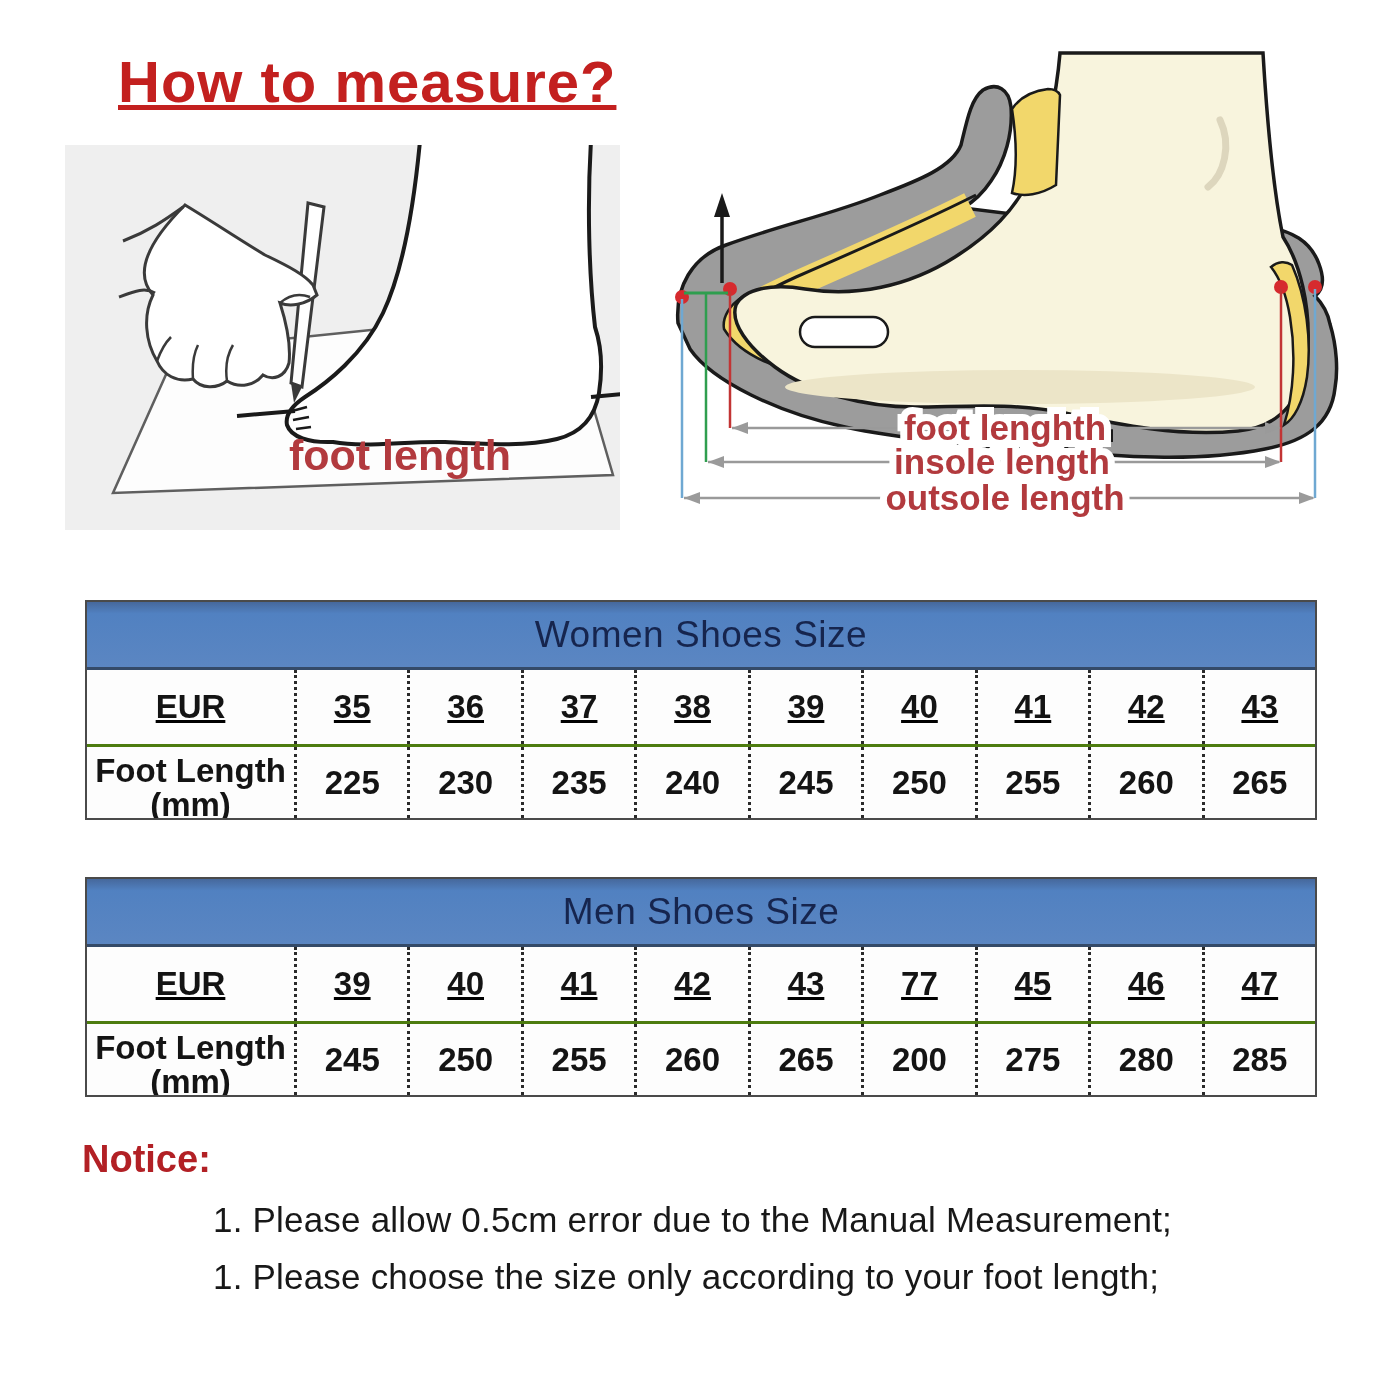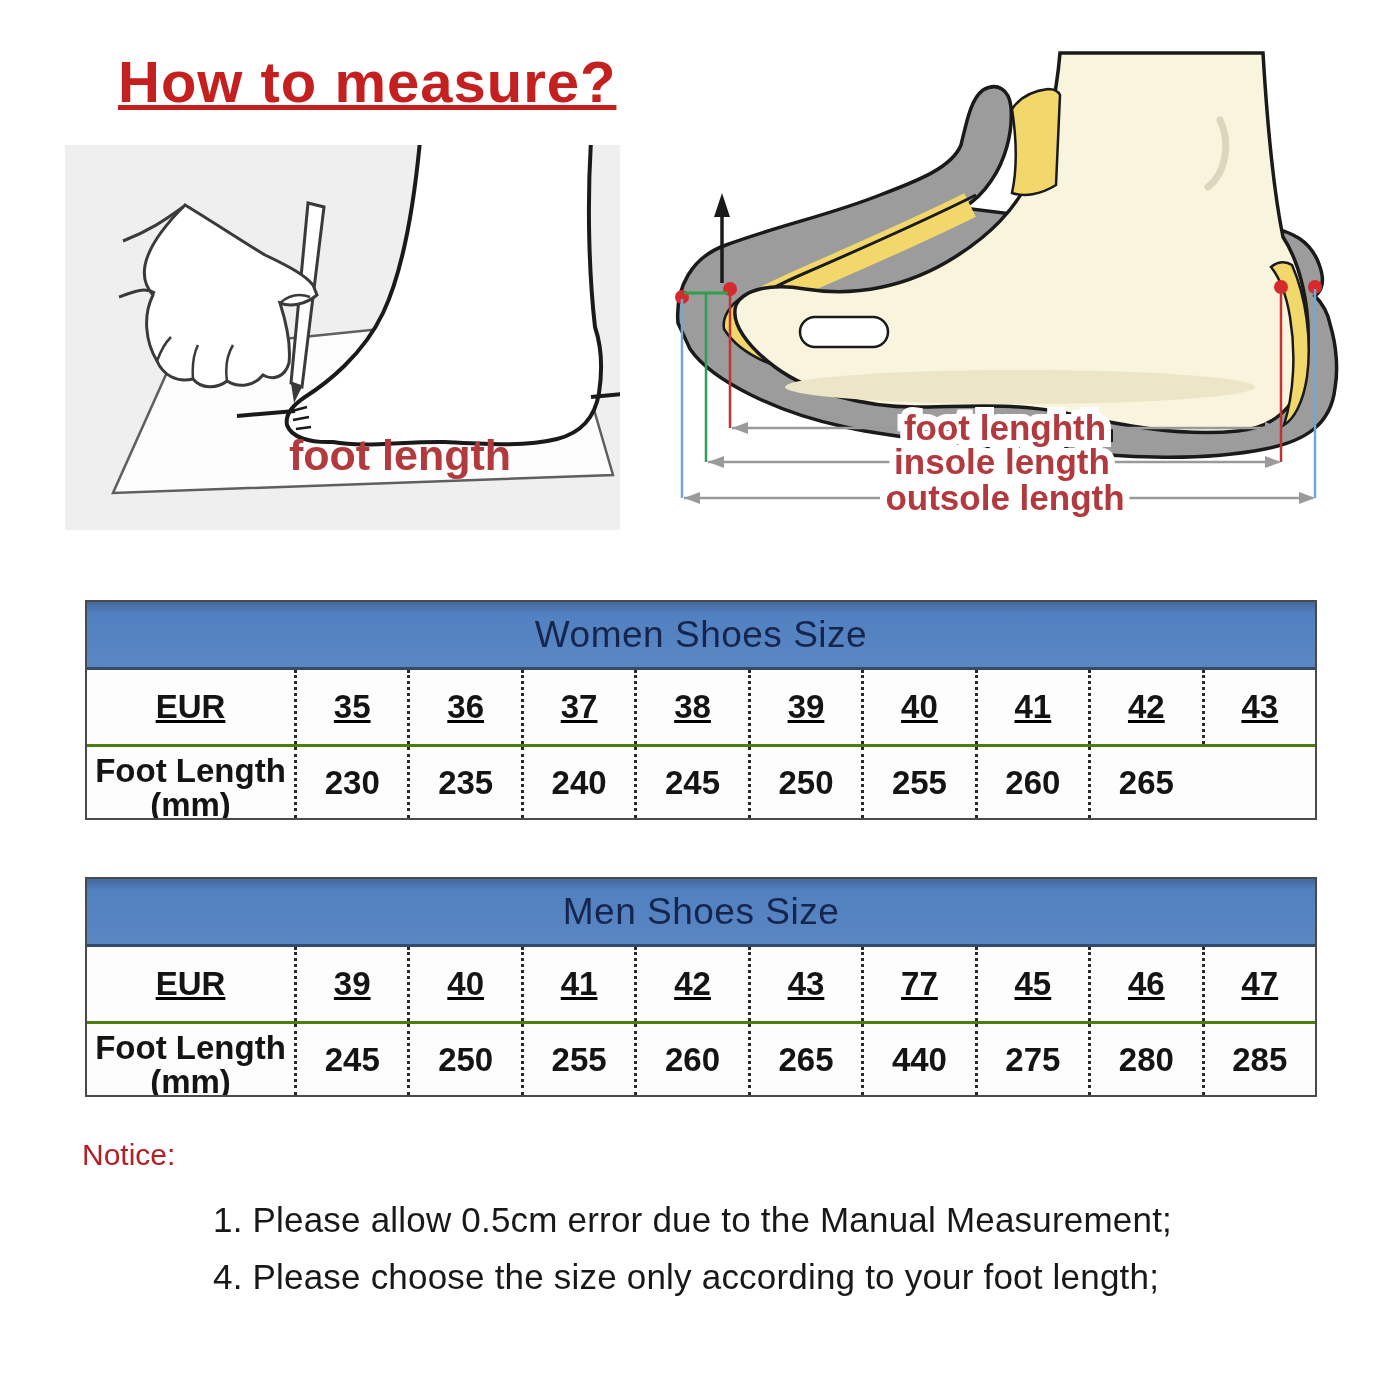--- a/index.html
+++ b/index.html
@@ -47,21 +47,21 @@
   .cell {
     display:flex; align-items:center; justify-content:center;
     font-size:33px; font-weight:bold; color:#141414;
     border-left:3px dotted #2a2a2a; overflow:hidden;
   }
   .cell.first { border-left:none; }
   .cell.fl-head { flex-direction:column; justify-content:flex-start; padding-top:7px; line-height:34px; }
   
   .notice-heading {
     position:absolute; left:82px; top:1138px;
-    font-size:30px; font-weight:normal; color:#b22025;
+    font-size:38px; font-weight:bold; color:#b22025;
   }
   .notice-list { position:absolute; left:213px; top:1200px; }
   .notice-item {
     font-size:35px; color:#181818; line-height:40px; margin-bottom:17px;
     letter-spacing:0.2px;
   }
 </style>
 </head>
 <body>
 
@@ -189,20 +189,21 @@
       <div class="cell">40</div>
       <div class="cell">41</div>
       <div class="cell">42</div>
       <div class="cell">43</div>
     </div>
     <div class="trow fl">
       <div class="cell first fl-head">
         <span>Foot Length</span>
         <span>(mm)</span>
       </div>
+      <div class="cell">225</div>
       <div class="cell">230</div>
       <div class="cell">235</div>
       <div class="cell">240</div>
       <div class="cell">245</div>
       <div class="cell">250</div>
       <div class="cell">255</div>
       <div class="cell">260</div>
       <div class="cell">265</div>
     </div>
   </div>
@@ -224,26 +225,26 @@
     <div class="trow fl">
       <div class="cell first fl-head">
         <span>Foot Length</span>
         <span>(mm)</span>
       </div>
       <div class="cell">245</div>
       <div class="cell">250</div>
       <div class="cell">255</div>
       <div class="cell">260</div>
       <div class="cell">265</div>
-      <div class="cell">440</div>
+      <div class="cell">200</div>
       <div class="cell">275</div>
       <div class="cell">280</div>
       <div class="cell">285</div>
     </div>
   </div>
 
   <div class="notice-heading">Notice:</div>
   <div class="notice-list">
     <div class="notice-item">1. Please allow 0.5cm error due to the Manual Measurement;</div>
-    <div class="notice-item">4. Please choose the size only according to your foot length;</div>
+    <div class="notice-item">1. Please choose the size only according to your foot length;</div>
   </div>
 
 </div>
 
 </body></html>

